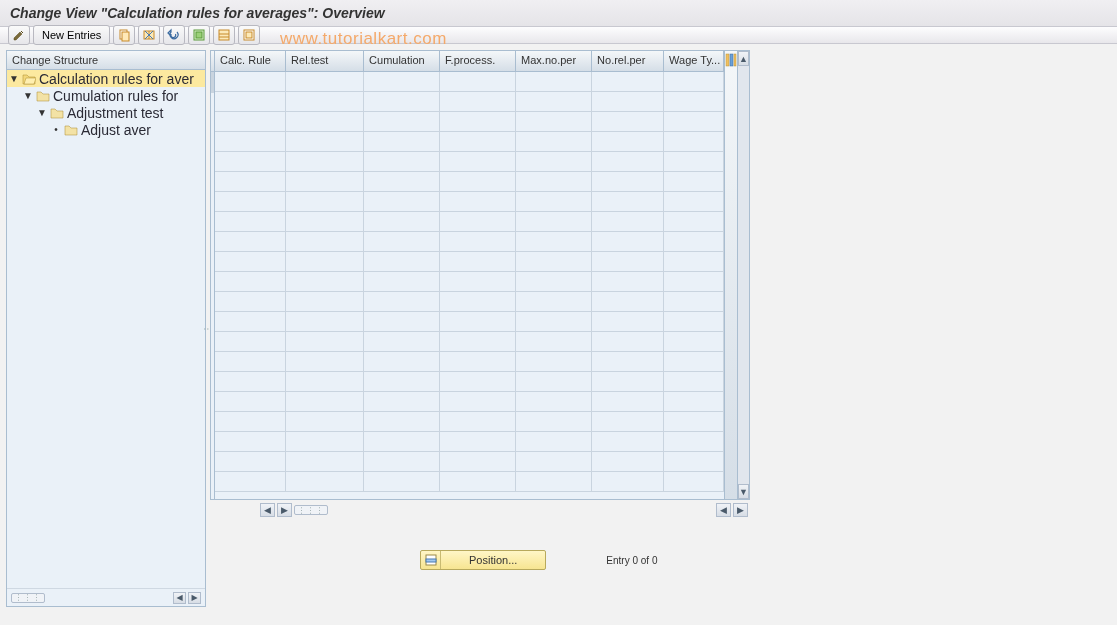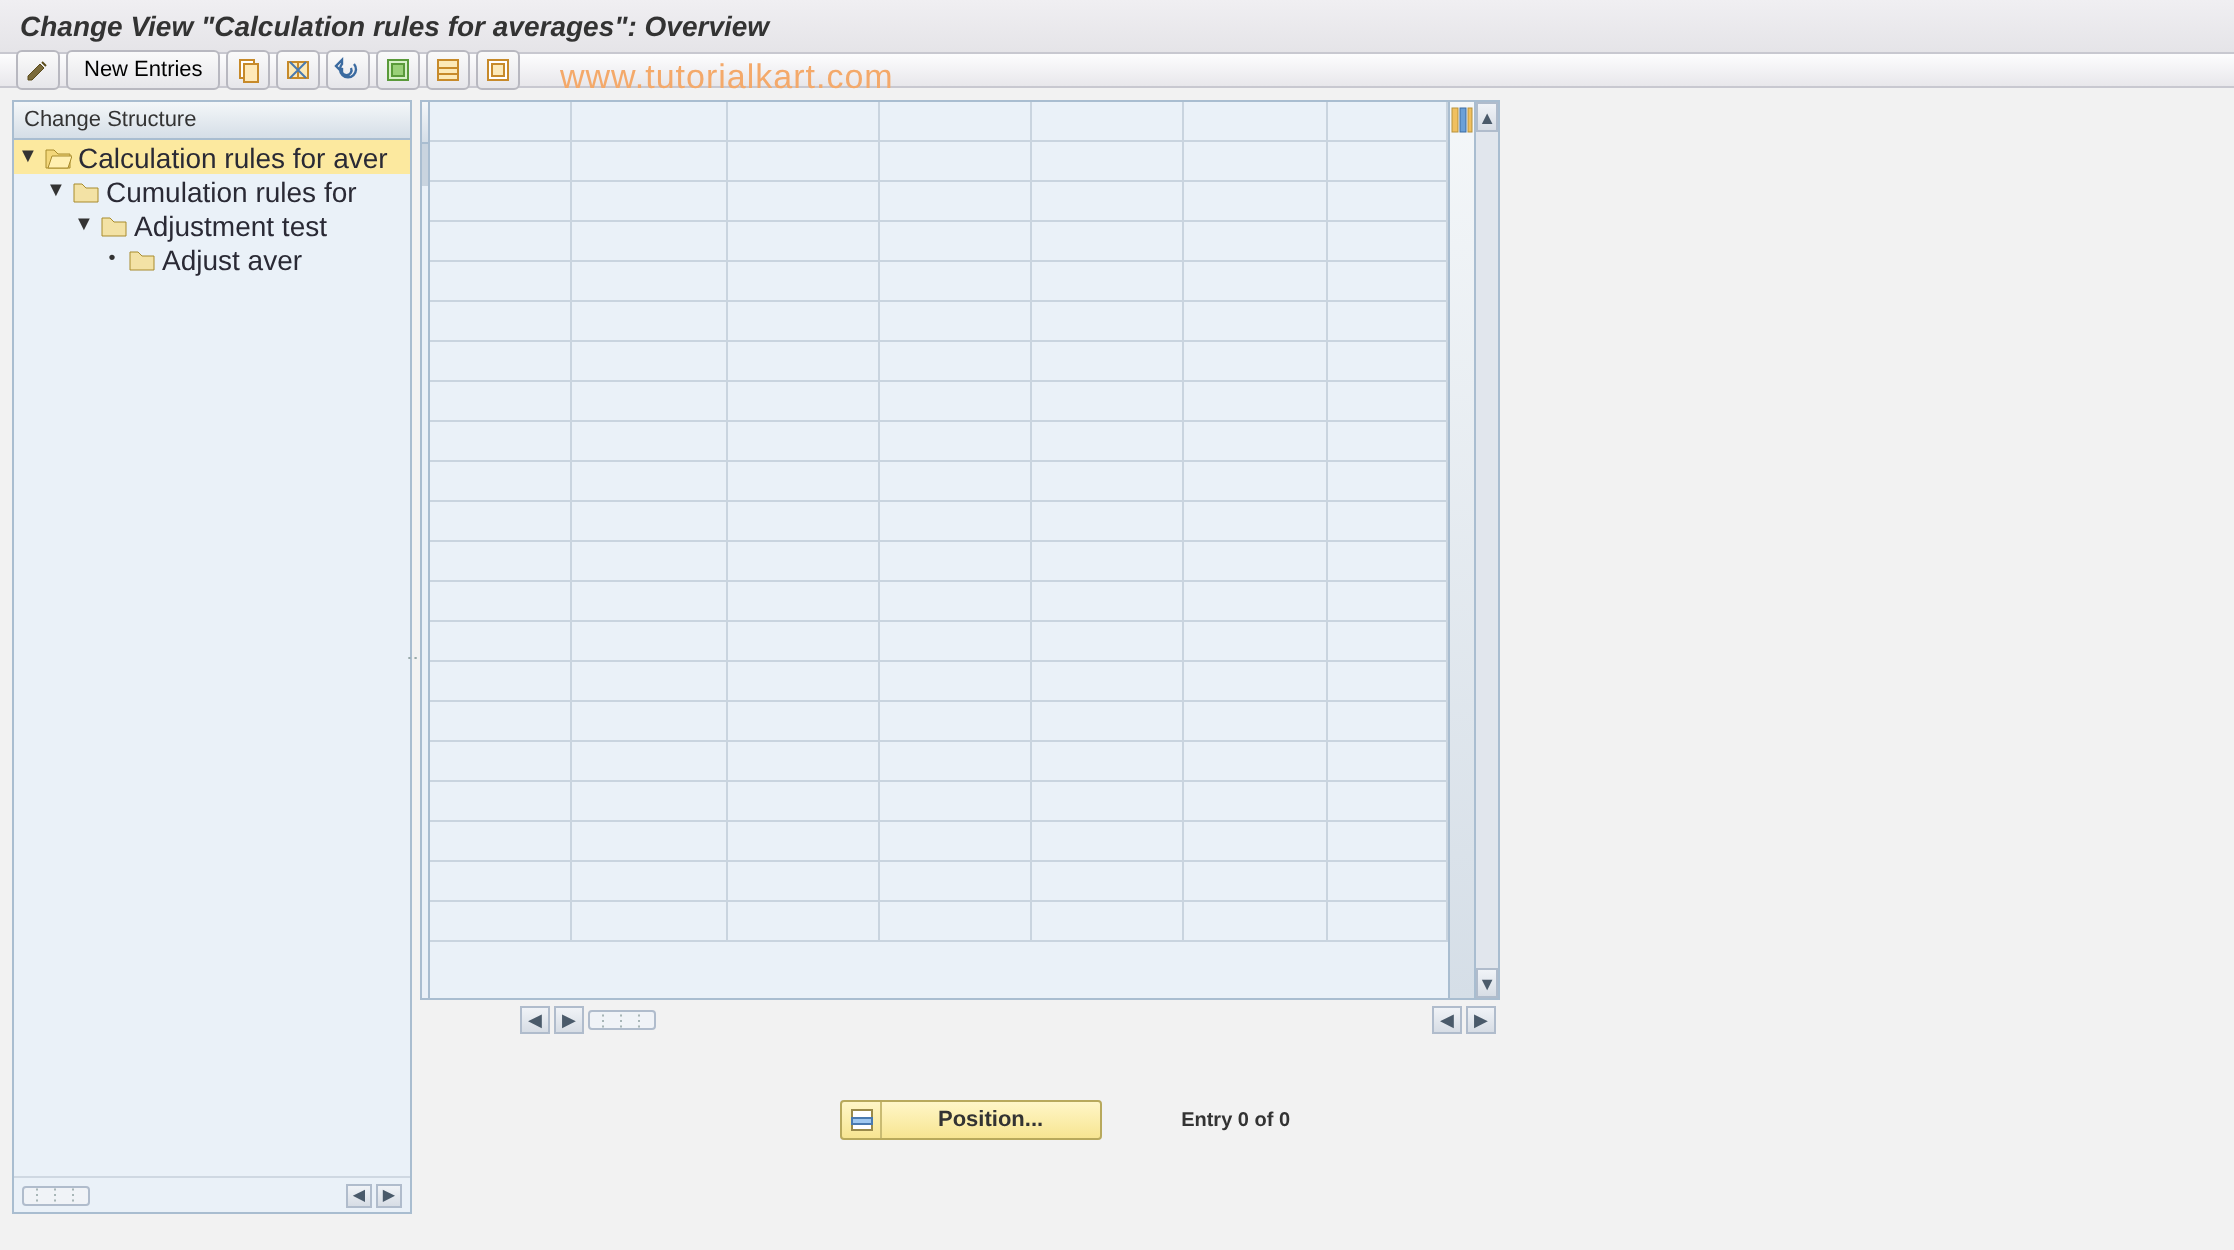--- a/index.html
+++ b/index.html
@@ -246,22 +246,21 @@
       display:flex;align-items:center;justify-content:center;
       font-size:9px;color:#4a5a6a;cursor:pointer;
     }
     .hscroll-bar .spacer { flex:1; }
     
     .bottom-bar {
       display:flex;
       align-items:center;
       padding-top: 30px;
       padding-left: 210px;
-      gap: 40px;
-      font-weight: bold;
+      gap: 60px;
     }
     .position-btn {
       display:flex;
       align-items:center;
       border:1px solid #b8a95c;
       border-radius:2px;
       background: linear-gradient(to bottom, #fff6c7 0%, #f7e591 100%);
       height:20px;
       cursor:pointer;
       overflow:hidden;
@@ -411,20 +410,29 @@
             <div class="sel-cell"></div>
             <div class="sel-cell"></div>
             <div class="sel-cell"></div>
             <div class="sel-cell"></div>
             <div class="sel-cell"></div>
             <div class="sel-cell"></div>
           </div>
       </div>
 
       <div class="grid-main">
+        <div class="grid-header">
+          <div class="col col1">Calc. Rule</div>
+          <div class="col col2">Rel.test</div>
+          <div class="col col3">Cumulation</div>
+          <div class="col col4">F.process.</div>
+          <div class="col col5">Max.no.per</div>
+          <div class="col col6">No.rel.per</div>
+          <div class="col col7">Wage Ty...</div>
+        </div>
         <div class="grid-body" id="grid-body">
             <div class="grid-row">
               <div class="cell col1"></div>
               <div class="cell col2"></div>
               <div class="cell col3"></div>
               <div class="cell col4"></div>
               <div class="cell col5"></div>
               <div class="cell col6"></div>
               <div class="cell col7"></div>
             </div>

